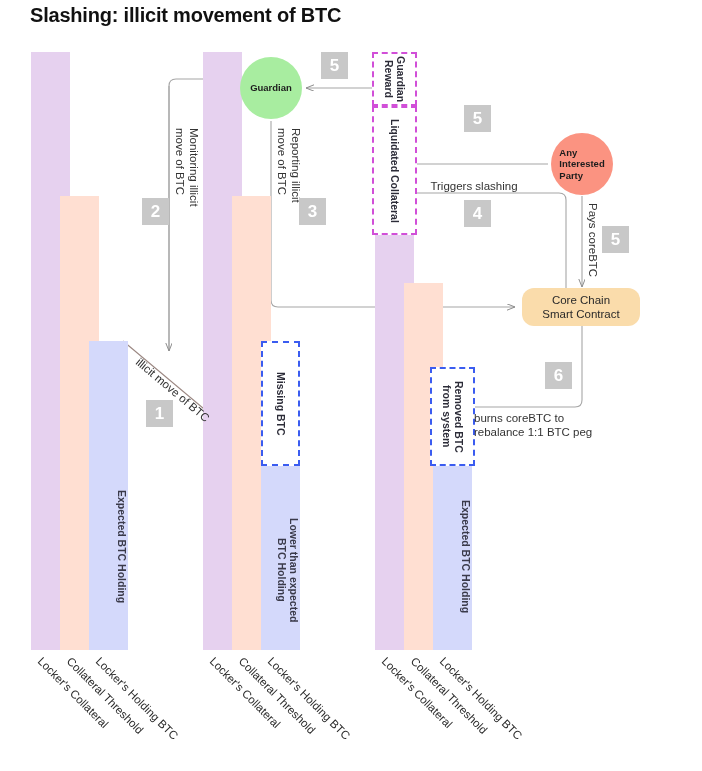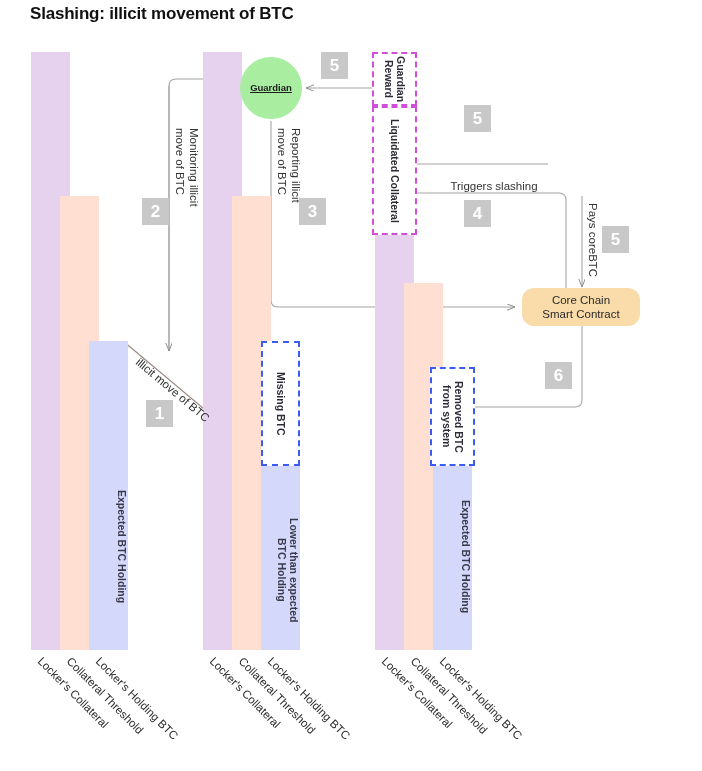--- a/index.html
+++ b/index.html
@@ -5,21 +5,21 @@
   html,body{margin:0;padding:0;background:#ffffff;}
   body{
     width:702px;height:771px;position:relative;overflow:hidden;
     font-family:"Liberation Sans","DejaVu Sans",sans-serif;
     color:#222;
   }
   #stage{position:absolute;left:0;top:0;width:702px;height:771px;}
 
   .title{
     position:absolute;left:30px;top:4px;
-    font-size:17px;font-weight:bold;letter-spacing:-.2px;color:#111;
+    font-size:20px;font-weight:bold;letter-spacing:-.2px;color:#111;
     white-space:nowrap;
   }
 
   
   .bar{position:absolute;}
   .bar-label{
     position:absolute;
     writing-mode:vertical-rl;
     text-orientation:mixed;
     font-size:10.5px;font-weight:600;color:#3a3a4a;
@@ -37,21 +37,21 @@
     writing-mode:vertical-rl;text-orientation:mixed;
     font-size:10.5px;font-weight:600;color:#2c2c38;line-height:12px;
     text-align:center;white-space:pre-line;
   }
 
   
   .circle{
     position:absolute;border-radius:50%;
     display:flex;align-items:center;justify-content:center;
     font-size:9.5px;font-weight:bold;color:#1d1d1d;
-    line-height:11.5px;white-space:pre-line;text-decoration:underline;
+    line-height:11.5px;white-space:pre-line;
   }
   .rbox{
     position:absolute;border-radius:12px;
     display:flex;align-items:center;justify-content:center;
     text-align:center;font-size:11.5px;color:#2a2a2a;line-height:14px;
     white-space:pre-line;
   }
 
   
   .badge{
@@ -142,37 +142,42 @@
   <div class="dbox magenta" style="left:372px;top:106px;width:45px;height:129px;">
     <span class="dbox-label">Liquidated Collateral</span>
   </div>
   <div class="dbox blue" style="left:430px;top:367px;width:45px;height:99px;">
     <span class="dbox-label">Removed BTC
 from system</span>
   </div>
 
   <div class="circle" style="left:240px;top:57px;width:62px;height:62px;background:#a8eda0;">Guardian</div>
 
+  <div class="circle" style="left:551px;top:133px;width:62px;height:62px;background:#fb9381;">Any
+Interested
+Party</div>
 
   <div class="rbox" style="left:522px;top:288px;width:118px;height:38px;background:#fadcab;">Core Chain
 Smart Contract</div>
 
   <div class="elabel diag" style="left:142px;top:355px;transform:rotate(40deg);">illicit move of BTC</div>
 
   <div class="elabel vert" style="left:173px;top:128px;height:170px;text-align:left;">Monitoring illicit
 move of BTC</div>
 
   <div class="elabel vert" style="left:275px;top:128px;height:170px;text-align:left;">Reporting illicit
 move of BTC</div>
 
 
-  <div class="elabel" style="left:424px;top:179px;width:140px;text-align:center;">Triggers slashing</div>
+  <div class="elabel" style="left:404px;top:179px;width:140px;text-align:center;">Triggers slashing</div>
 
   <div class="elabel vert" style="left:586px;top:203px;height:80px;text-align:left;">Pays coreBTC</div>
 
+  <div class="elabel" style="left:474px;top:411px;width:180px;text-align:left;">burns coreBTC to
+rebalance 1:1 BTC peg</div>
 
   <div class="badge" style="left:146px;top:400px;">1</div>
   <div class="badge" style="left:142px;top:198px;">2</div>
   <div class="badge" style="left:299px;top:198px;">3</div>
   <div class="badge" style="left:464px;top:200px;">4</div>
   <div class="badge" style="left:321px;top:52px;">5</div>
   <div class="badge" style="left:464px;top:105px;">5</div>
   <div class="badge" style="left:602px;top:226px;">5</div>
   <div class="badge" style="left:545px;top:362px;">6</div>
 

